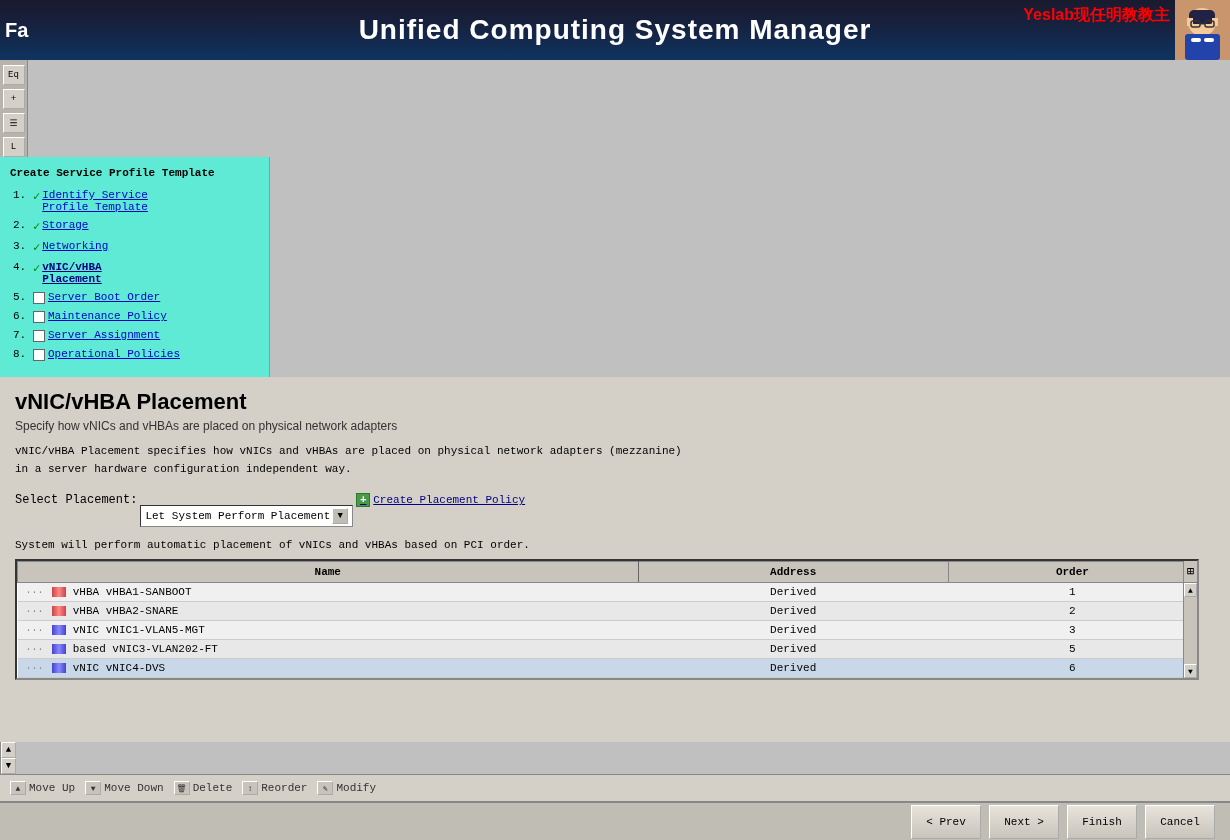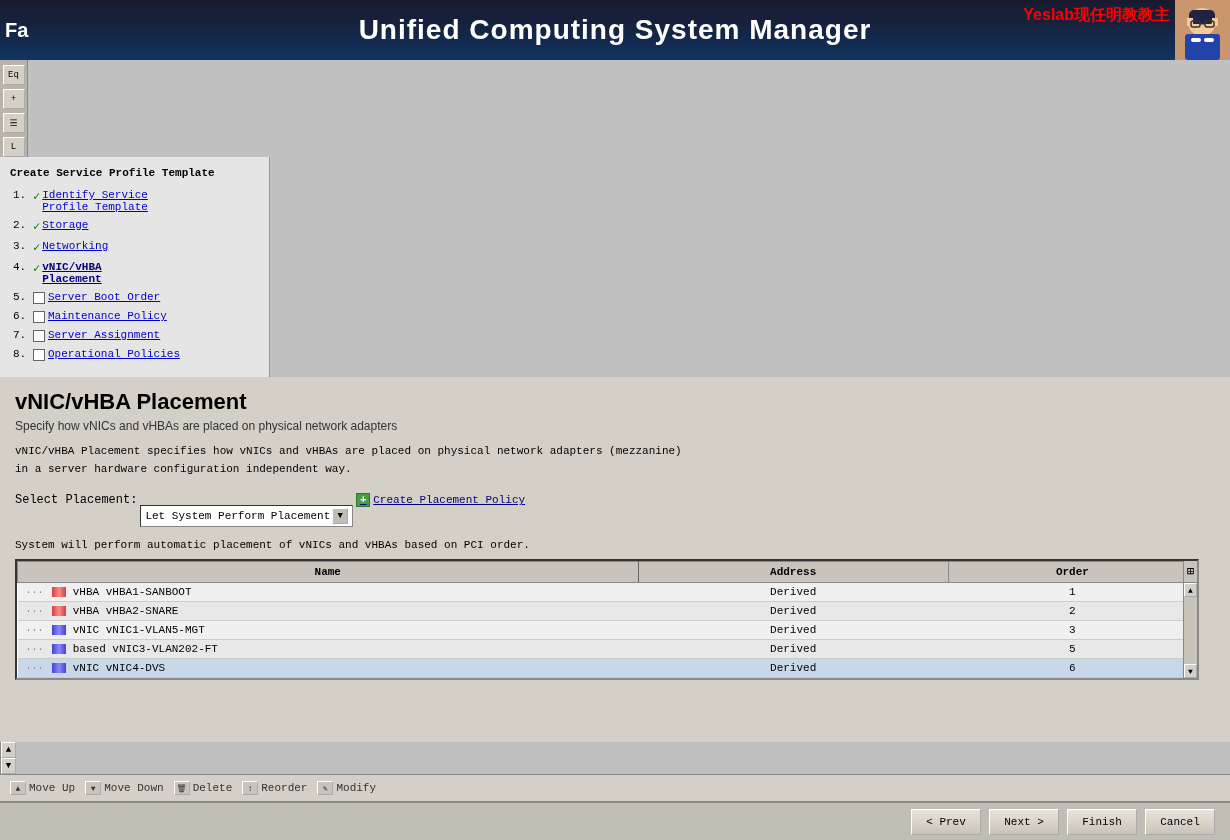--- a/index.html
+++ b/index.html
@@ -66,21 +66,21 @@
     
     .main-container {
       display: flex;
       height: calc(840px - 60px - 40px);
       flex-direction: column;
     }
 
     
     .sidebar {
       width: 270px;
-      background: #e5e5e5;
+      background: #5eead4;
       border-right: 1px solid #999;
       padding: 10px 5px;
       flex-shrink: 0;
     }
     .sidebar-title {
       font-size: 11px;
       font-weight: bold;
       color: #000;
       margin-bottom: 10px;
       padding-left: 5px;
@@ -395,21 +395,21 @@
       background: #c0bdb5;
       border-top: 2px solid #888;
       display: flex;
       align-items: center;
       justify-content: flex-end;
       padding-right: 15px;
       gap: 8px;
     }
     .nav-btn {
       min-width: 70px;
-      height: 26px;
+      height: 34px;
       background: linear-gradient(180deg, #e8e4dc 0%, #c8c4bc 100%);
       border: 1px outset #fff;
       cursor: pointer;
       font-size: 11px;
       font-family: 'Courier New', monospace;
       display: flex;
       align-items: center;
       justify-content: center;
       gap: 3px;
       padding: 0 8px;

